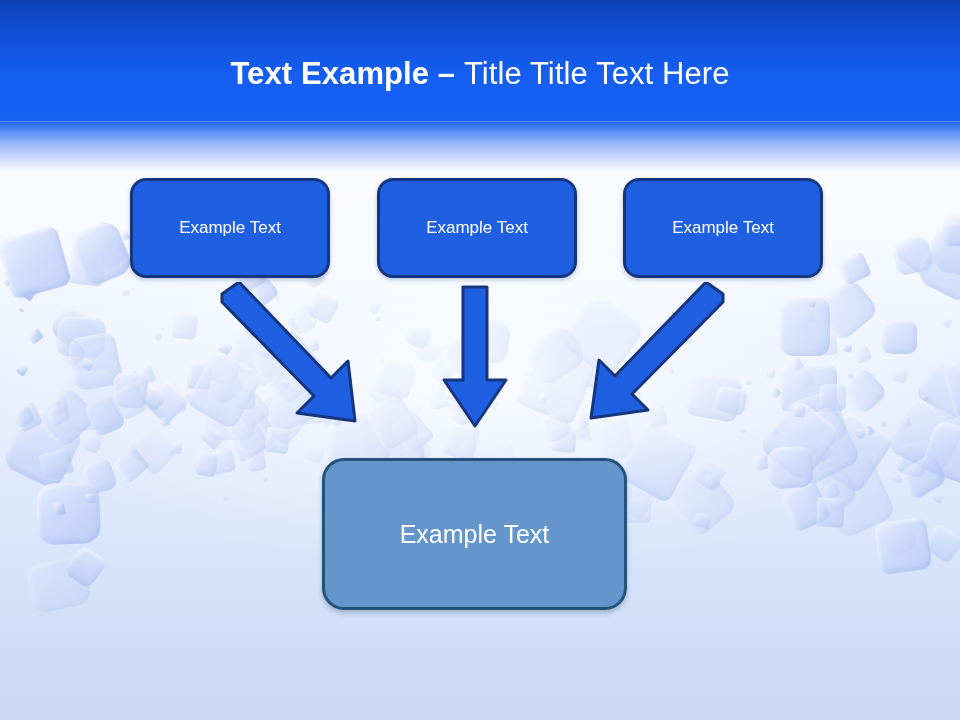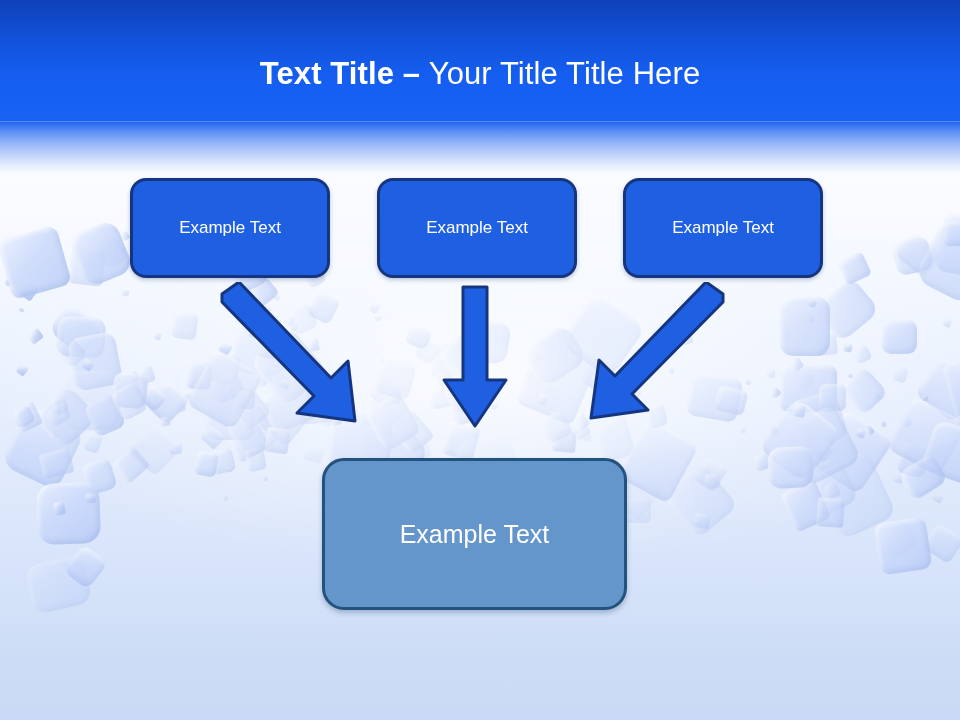--- a/index.html
+++ b/index.html
@@ -403,21 +403,21 @@
       <div class="cube" style="left: 647.357px; top: 404.455px; width: 19.2798px; height: 23.0769px; border-radius: 5.93165px; transform: rotate(-13.5deg); opacity: 0.41;"></div>
       <div class="cube" style="left: 19.3474px; top: 307.616px; width: 5.06091px; height: 4.21044px; border-radius: 2px; transform: rotate(27.6deg); opacity: 0.68;"></div>
     </div>
   <div class="bg-sheen"></div>
 
   <div class="header-band"></div>
   <div class="header-rule"></div>
   <div class="header-fade"></div>
 
   <div id="slide-title">
-    <span class="title-strong">Text Title</span><span class="title-dash"> – </span><span class="title-rest">Your Title Title Here</span>
+    <span class="title-strong">Text Example</span><span class="title-dash"> – </span><span class="title-rest">Title Title Text Here</span>
   </div>
 
   <div class="top-box" id="top-box-1">
     <span class="box-label">Example Text</span>
   </div>
   <div class="top-box" id="top-box-2">
     <span class="box-label">Example Text</span>
   </div>
   <div class="top-box" id="top-box-3">
     <span class="box-label">Example Text</span>

